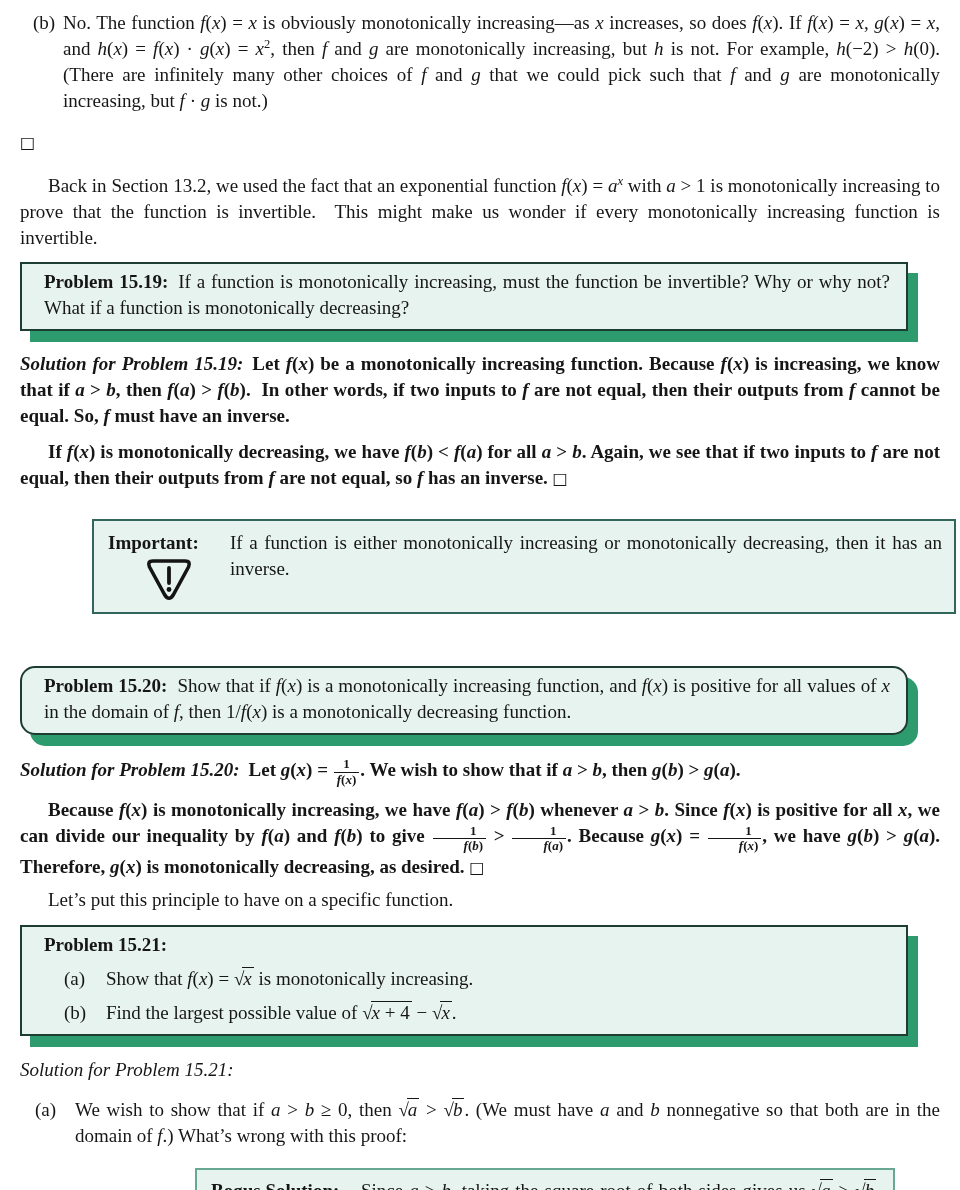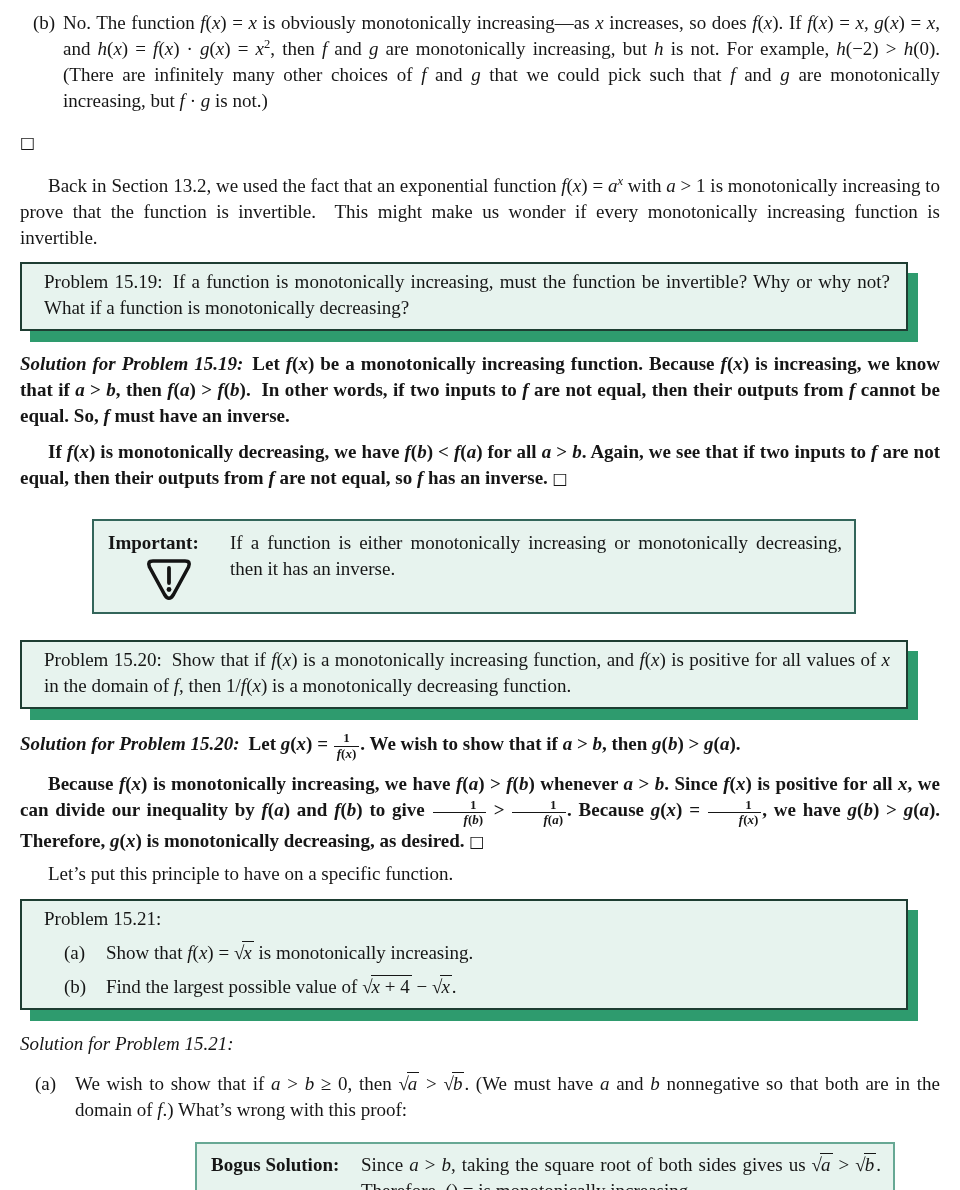--- a/index.html
+++ b/index.html
@@ -32,39 +32,39 @@
   .intro { margin-top: 17px; text-indent: 28px; }
 
   
   .problem-box {
     margin-top: 11px; margin-right: 32px;
     background: var(--box-bg, #e7f3ee);
     border: 2px solid var(--box-border, #1e3d32);
     box-shadow: 10px 11px 0 var(--shadow-green, #2e9b6e);
     padding: 5px 16px 8px 22px;
   }
-  .problem-box .ptitle { font-weight: normal; margin-right: 10px; }
-  .p20 { margin-top: 26px; }
+  .problem-box .ptitle { font-weight: bold; margin-right: 10px; }
+  .p20 { margin-top: 52px; border-radius: 15px; }
   .p21 { margin-top: 12px; }
   .p21-item { position: relative; padding-left: 62px; margin-top: 8px; }
   .p21-item > .hang-label { left: 20px; }
 
   .sol-p1 { margin-top: 21px; font-weight: bold; }
   .sol-p2 { margin-top: 10px; text-indent: 28px; font-weight: bold; }
   .sol-p3 { margin-top: 6px; text-indent: 28px; }
   .s19 { margin-top: 20px; }
   .s20 { margin-top: 22px; }
 
   
   .note {
     background: var(--box-bg, #e7f3ee);
     display: grid; align-items: start;
   }
   .important-note {
-    margin-top: 27px; margin-left: 72px; width: 764px;
+    margin-top: 27px; margin-left: 72px; width: 864px;
     border: 2px solid var(--note-border, #33655a);
     grid-template-columns: 122px 1fr;
     padding: 9px 12px 10px 14px; min-height: 70px;
   }
   .bogus-note {
     margin-top: 19px; margin-left: 175px; width: 700px;
     border: 2px solid var(--bogus-border, #67a894);
     grid-template-columns: 150px 1fr;
     padding: 8px 12px 10px 14px;
   }

